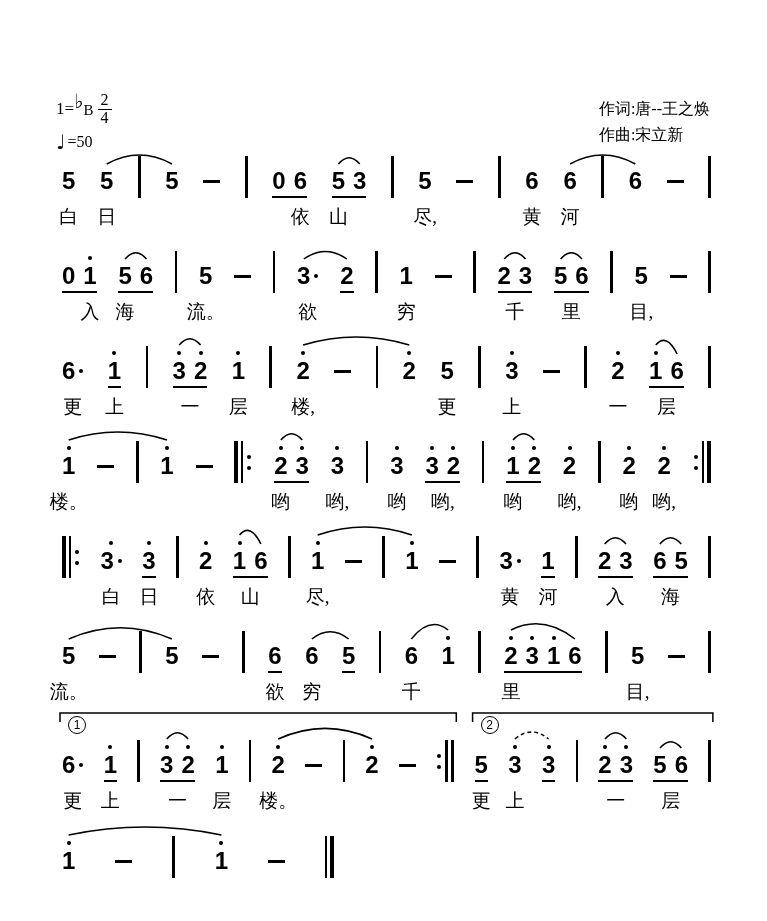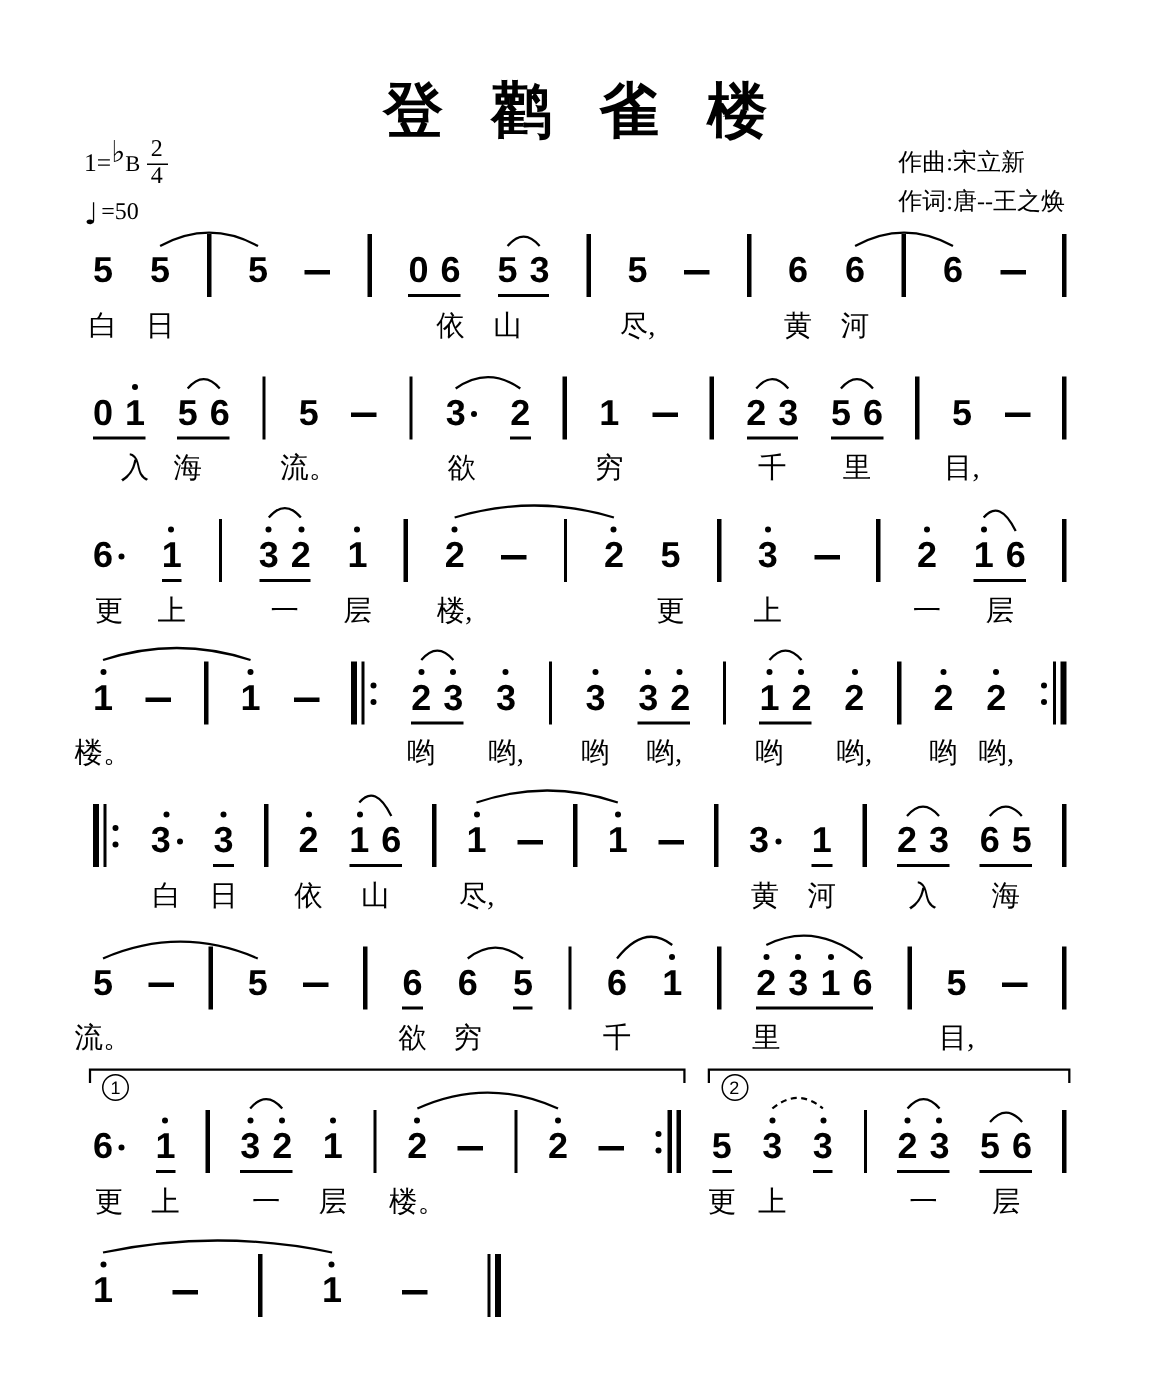--- a/index.html
+++ b/index.html
@@ -61,25 +61,24 @@
   .vlabel{position:absolute;width:18px;height:18px;border:1.2px solid #000;
     border-radius:50%;font-size:12px;line-height:16px;text-align:center;background:#fff}
   .lyric{position:absolute;top:66px;transform:translateX(-50%);font-size:19px;
     font-family:"Liberation Serif",serif;white-space:nowrap}
   .has-volta .lyric{top:80px}
 </style>
 </head>
 <body>
 
 <div class="page">
-  <h1 class="title">登鹳雀楼</h1>
 
   <div class="credits">
+    <div>作词:唐--王之焕</div>
     <div>作曲:宋立新</div>
-    <div>作词:唐--王之焕</div>
   </div>
 
   <div class="keyblock">
     <div class="keyrow">
       <span class="keylabel">1=</span>
       <span class="flat">♭</span>
       <span class="keynote">B</span>
       <span class="frac">
         <span class="fnum">2</span>
         <span class="fden">4</span>

